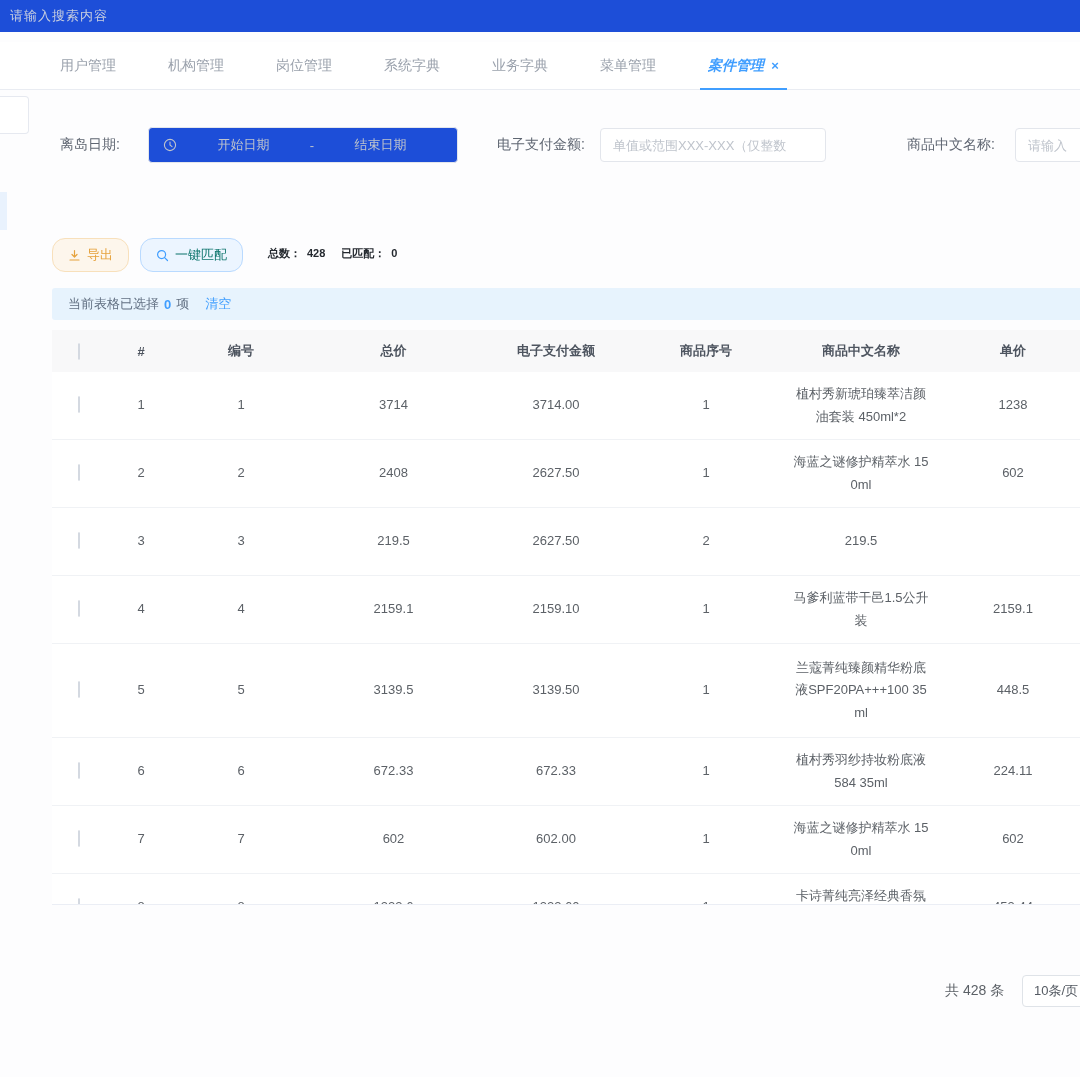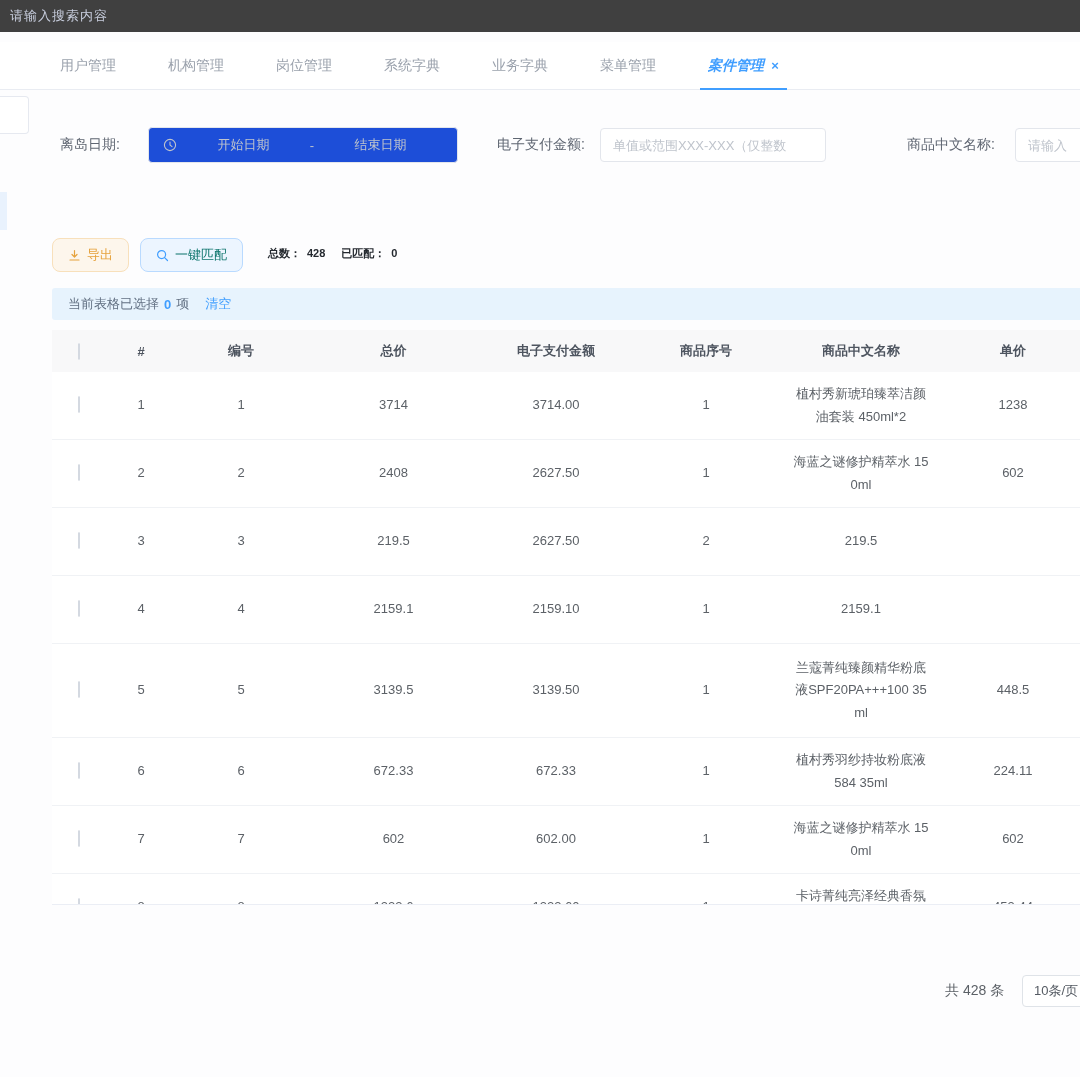--- a/index.html
+++ b/index.html
@@ -2,21 +2,21 @@
 <html><head>
 <meta charset="utf-8">
 <style>
   * { margin:0; padding:0; box-sizing:border-box; }
   html,body { width:1080px; height:1077px; }
   body {
     position:relative; overflow:hidden; background:#fdfdfe;
     font-family:"Liberation Sans","DejaVu Sans",sans-serif; color:#5c6167;
   }
   
-  .topbar { position:absolute; top:0; left:0; width:1080px; height:32px; background:#404040; }
+  .topbar { position:absolute; top:0; left:0; width:1080px; height:32px; background:#1d4ed8; }
   .topbar-search { position:absolute; left:10px; top:7px; font-size:13px; color:#c9cfdf; letter-spacing:1px; }
   
   .tabbar { position:absolute; top:32px; left:0; width:1080px; height:48px; background:#fff;
             border-bottom:1px solid #e9ecf2; display:flex; align-items:stretch; padding-left:52px;margin-top:10px; }
   .tab { position:relative; display:flex; align-items:center; gap:7px; padding:0 8px; margin-right:36px;
          font-size:14px; color:#9aa1ac; cursor:pointer; white-space:nowrap; }
   .tab.active { color:#409eff; font-weight:bold;font-style:italic; }
   .tab.active::after { content:""; position:absolute; left:0; right:0; bottom:-1px; height:2px; background:#409eff; }
   .tab-close { font-size:13px; color:#409eff; line-height:1; }
   
@@ -35,21 +35,21 @@
   .date-range .ph.end { flex:1;text-align:center; }
   .date-range .sep { color:#bfc4cc; font-size:13px; padding:0 4px; }
   .clock { width:14px; height:14px; flex:0 0 14px; margin-right:4px; }
   .txt-input { position:absolute; height:34px; background:#fff; border:1px solid #e3e6ec; border-radius:4px;
                font-size:13px; color:#5c6167; padding:0 12px; outline:none;
                font-family:"Liberation Sans","DejaVu Sans",sans-serif; }
   .txt-input::placeholder { color:#bfc4cc; }
   .inp-amount { left:600px; top:128px; width:226px; }
   .inp-name { left:1015px; top:128px; width:110px; }
   
-  .btn { position:absolute; top:238px; height:34px; border-radius:8px; font-size:13px;
+  .btn { position:absolute; top:238px; height:34px; border-radius:13px; font-size:13px;
          display:flex; align-items:center; gap:6px; padding:0 15px; cursor:pointer; }
   .btn-export { left:52px; background:#fdf6ec; border:1px solid #f8e0bb; color:#e6a23c; }
   .btn-match { left:140px; background:#ecf5ff; border:1px solid #b9daff; color:#0f766e; }
   .btn svg { width:13px; height:13px; }
   .stats { position:absolute; left:268px; top:246px; font-size:11px; font-weight:bold; color:#24292f; }
   .stats span { margin-right:6px; }
   .stats .val { margin-right:16px; }
   
   .sel-bar { position:absolute; left:52px; top:288px; width:1030px; height:32px; background:#e7f3fd;
              border-radius:3px; display:flex; align-items:center; padding-left:16px; font-size:13px; color:#627083; }
@@ -192,20 +192,21 @@
     <div class="cell">219.5</div>
   </div>
 
   <div class="tr row h68">
     <div class="cell"><span class="cb"></span></div>
     <div class="cell">4</div>
     <div class="cell">4</div>
     <div class="cell">2159.1</div>
     <div class="cell">2159.10</div>
     <div class="cell">1</div>
+    <div class="cell name">马爹利蓝带干邑1.5公升装</div>
     <div class="cell">2159.1</div>
   </div>
 
   <div class="tr row h94">
     <div class="cell"><span class="cb"></span></div>
     <div class="cell">5</div>
     <div class="cell">5</div>
     <div class="cell">3139.5</div>
     <div class="cell">3139.50</div>
     <div class="cell">1</div>

